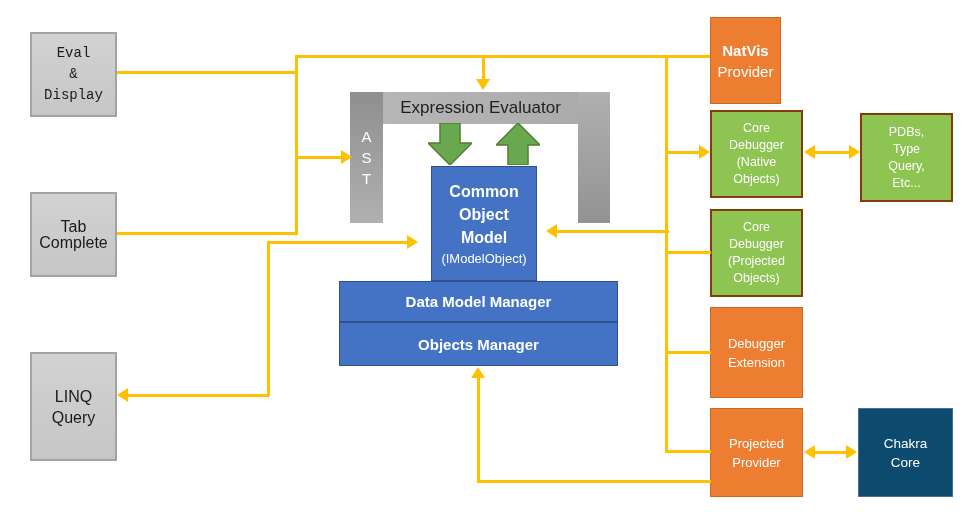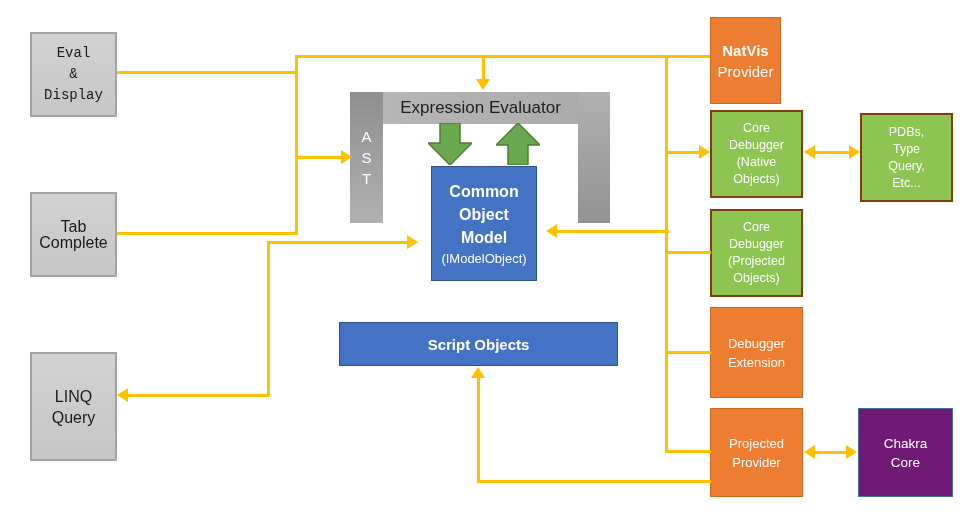--- a/index.html
+++ b/index.html
@@ -11,21 +11,21 @@
     position:absolute;box-sizing:border-box;display:flex;flex-direction:column;
     align-items:center;justify-content:center;text-align:center;white-space:pre-line;
   }
   .gray{
     background:linear-gradient(#d2d2d2,#c6c6c6);
     border:2px solid #a3a3a3;color:#1a1a1a;
   }
   .orange{background:#ED7D31;border:1px solid #c96a1f;color:#ffffff;}
   .green{background:#8dc452;border:2px solid #843c0c;color:#ffffff;}
   .blue{background:#4472C4;border:1px solid #2f528f;color:#ffffff;}
-  .lightblue{background:#701a75;border:1px solid #41719c;color:#ffffff;}
+  .lightblue{background:#0c4a6e;border:1px solid #41719c;color:#ffffff;}
   .graybar-top{background:linear-gradient(90deg,#b6b6b6,#ababab);color:#1f1f1f;}
   .graybar-left{background:linear-gradient(#8f8f8f,#b0b0b0);color:#ffffff;}
   .graybar-right{background:linear-gradient(#b0b0b0,#939393);}
   
   .hl,.vl{position:absolute;background:#FFC000;}
   .hl{height:3px;}
   .vl{width:3px;}
   .ah{position:absolute;width:0;height:0;}
   .ah.r{border-top:7px solid transparent;border-bottom:7px solid transparent;border-left:11px solid #FFC000;}
   .ah.l{border-top:7px solid transparent;border-bottom:7px solid transparent;border-right:11px solid #FFC000;}
@@ -59,21 +59,22 @@
   <svg class="ga" style="left:496px;top:123px;" width="44" height="42" viewBox="0 0 44 42">
     <polygon points="22,0 44,22 32,22 32,42 12,42 12,22 0,22" fill="#6aa84f" stroke="#507e32" stroke-width="1.5"></polygon>
   </svg>
 
   <div class="node blue" style="left:418px;top:166px;width:106px;height:115px;margin-left:13px;">
     <span class="t-bold" style="font-size:16px;line-height:23px;">Common
 Object
 Model</span>
     <span style="font-size:13px;line-height:19px;">(IModelObject)</span>
   </div>
-  <div class="node blue t-bold" style="left:339px;top:322px;width:279px;height:44px;font-size:15px;">Script Objects</div>
+  <div class="node blue t-bold" style="left:339px;top:281px;width:279px;height:41px;font-size:15px;">Data Model Manager</div>
+  <div class="node blue t-bold" style="left:339px;top:322px;width:279px;height:44px;font-size:15px;">Objects Manager</div>
 
   <div class="node orange" style="left:710px;top:17px;width:71px;height:87px;">
     <span class="t-bold" style="font-size:15px;line-height:21px;">NatVis</span>
     <span style="font-size:15px;line-height:21px;">Provider</span>
   </div>
   <div class="node green" style="left:710px;top:110px;width:93px;height:88px;font-size:12.5px;line-height:17px;">Core
 Debugger
 (Native
 Objects)</div>
   <div class="node green" style="left:710px;top:209px;width:93px;height:88px;font-size:12.5px;line-height:17px;">Core

